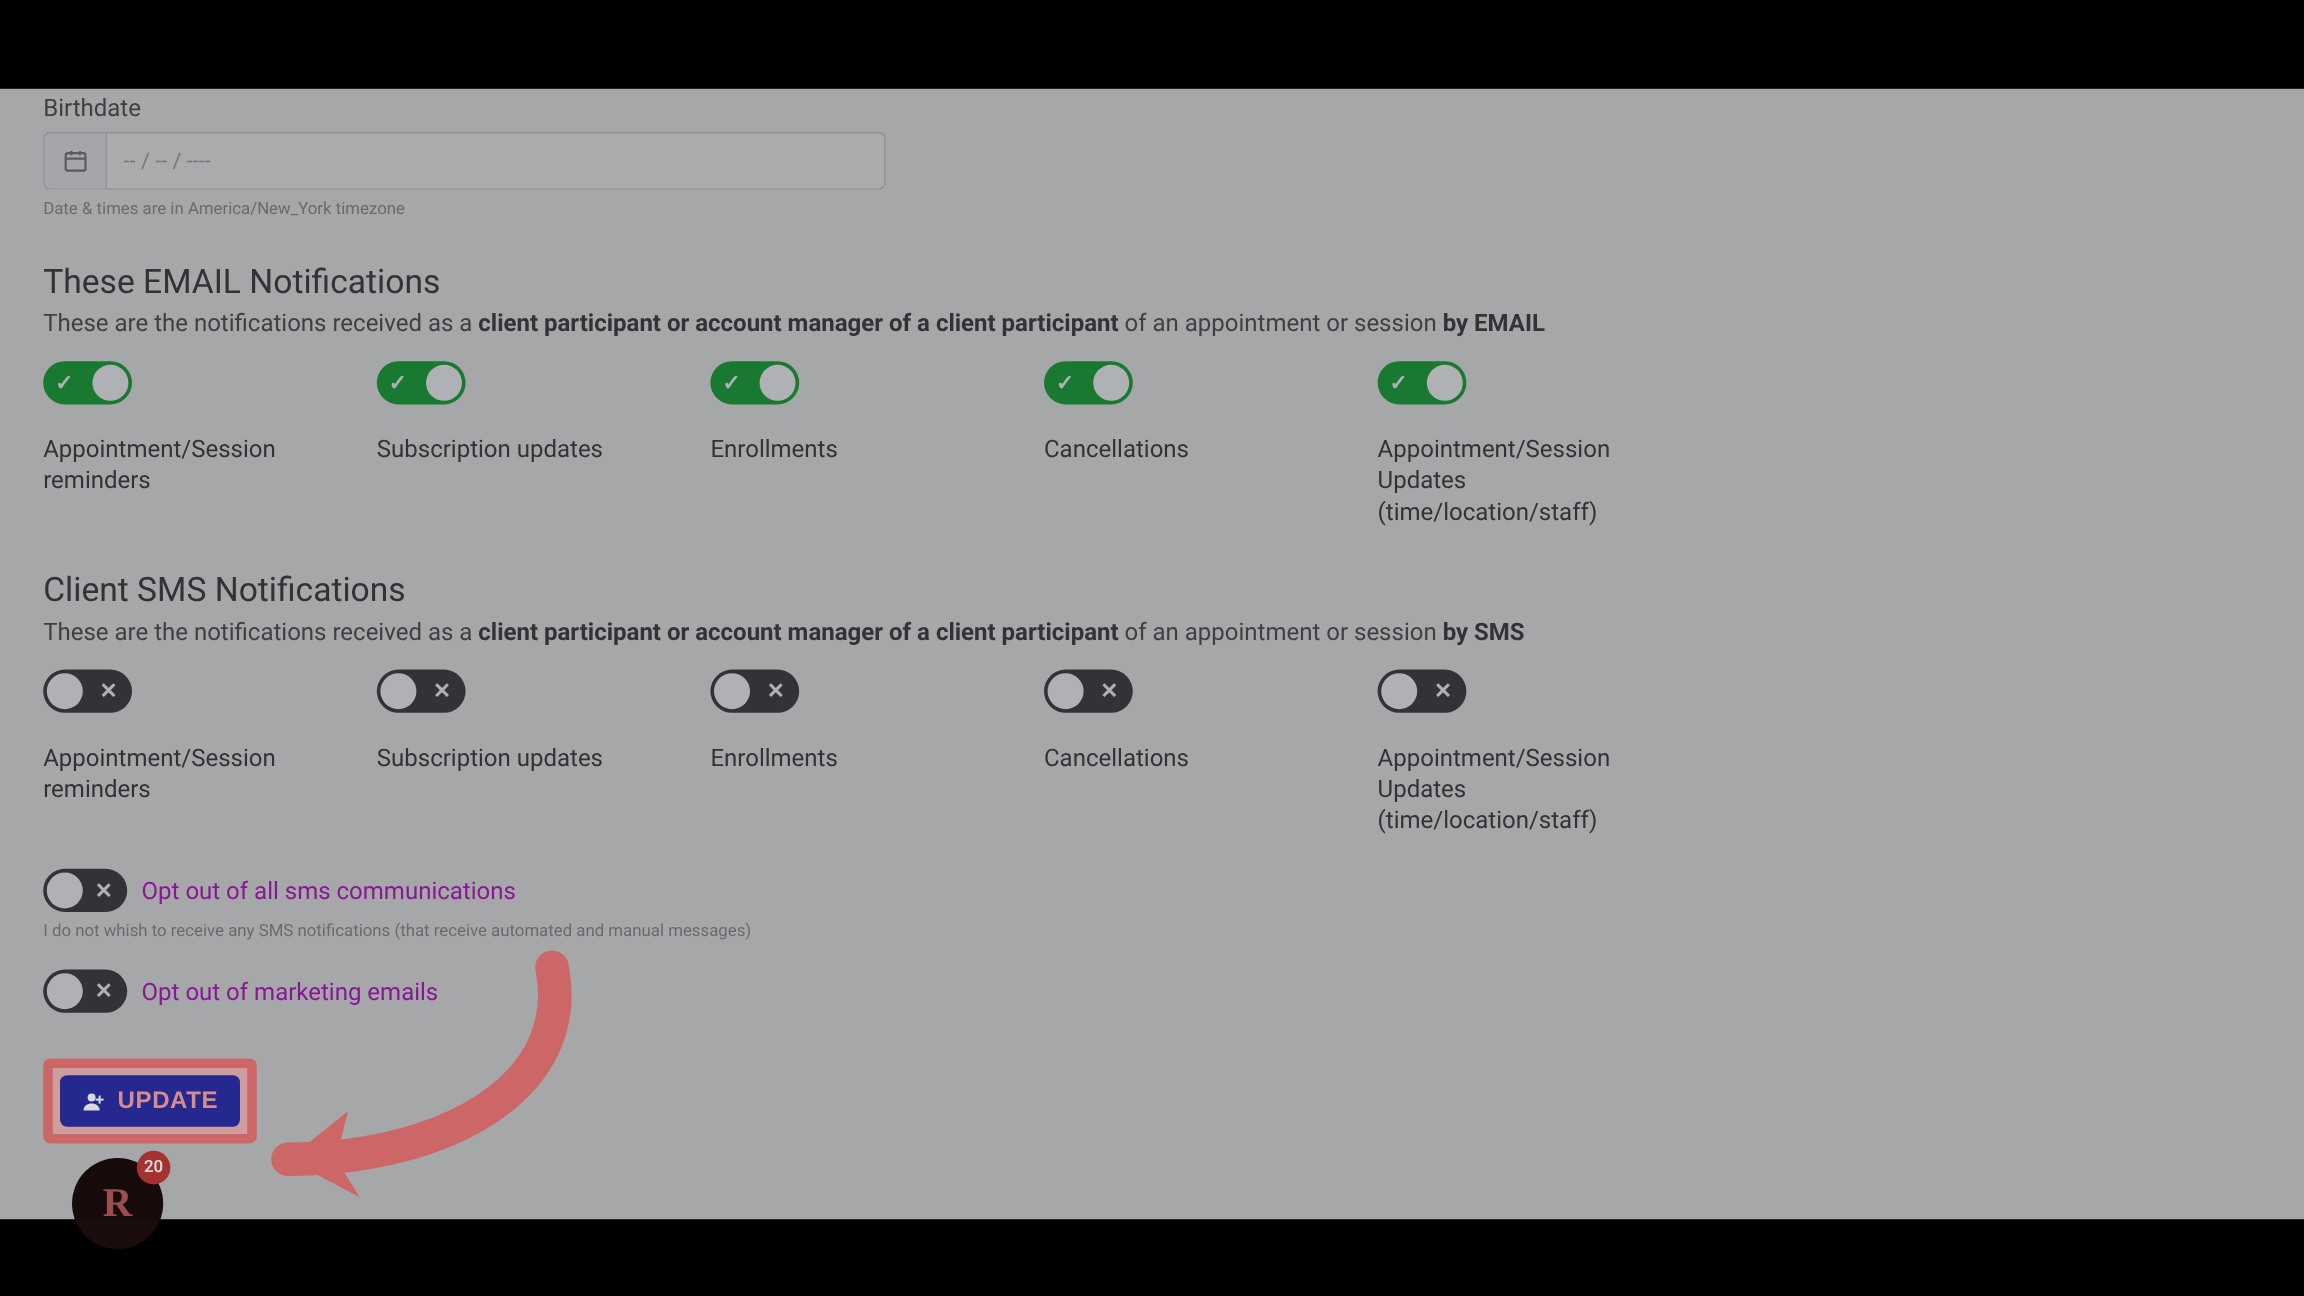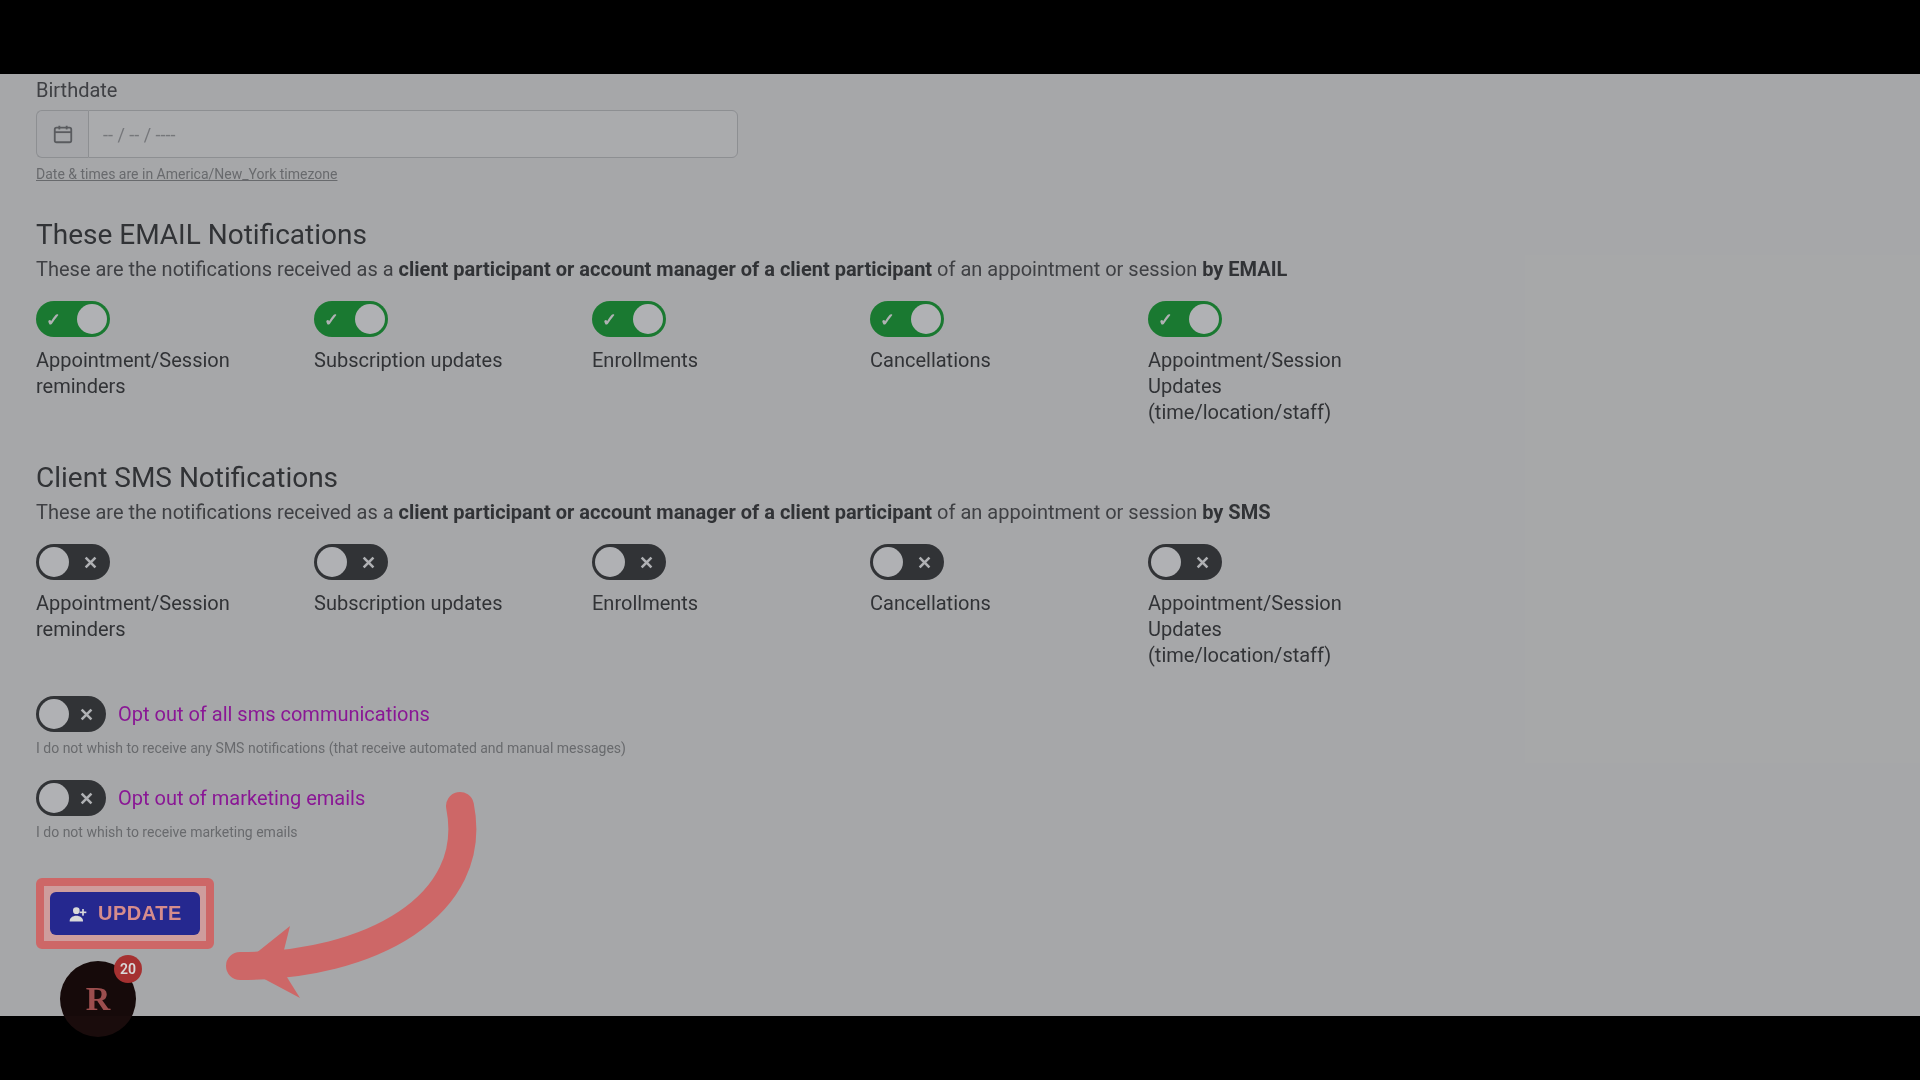--- a/index.html
+++ b/index.html
@@ -25,21 +25,21 @@
   .date-icon-box {
     width:52px; height:48px; border:1px solid #a6a8ac; border-right:none;
     border-radius:6px 0 0 6px; background:#c2c4c7;
     display:flex; align-items:center; justify-content:center;
   }
   .date-input {
     width:650px; height:48px; border:1px solid #a6a8ac; border-radius:0 6px 6px 0;
     background:#c8c9cc; display:flex; align-items:center; padding:0 14px;
     color:#8a8c90; font-size:18px;
   }
-  .tz-note { font-size:14px; color:#7b7d81; margin-top:8px;text-decoration:underline; }
+  .tz-note { font-size:14px; color:#7b7d81; margin-top:8px; }
 
   .section-title { font-size:28px; color:#3a3c40; margin-top:36px; font-weight:400; }
   .section-desc { font-size:20px; color:#4a4c50; margin-top:6px; }
   .section-desc .bold { font-weight:700; color:#3a3c40; }
 
   .toggle-row { display:flex; gap:0; margin-top:20px; }
   .toggle-col { width:278px; }
 
   .toggle {
     width:74px; height:36px; border-radius:18px; position:relative; cursor:pointer;
@@ -50,21 +50,21 @@
     position:absolute; top:3px; width:30px; height:30px; border-radius:50%; background:#cfd1d4;
   }
   .toggle.on .knob { right:3px; }
   .toggle.off .knob { left:3px; }
   .tick, .cross {
     position:absolute; top:50%; transform:translateY(-50%);
     font-size:18px; color:#cfd1d4; font-weight:700;
   }
   .toggle.on .tick { left:10px; }
   .toggle.off .cross { right:12px; }
-  .toggle-label { font-size:20px; color:#3a3c40; margin-top:10px; max-width:260px; line-height:1.3; }
+  .toggle-label { font-size:20px; color:#3a3c40; margin-top:24px; max-width:260px; line-height:1.3; }
 
   .opt-row { display:flex; align-items:center; gap:12px; margin-top:28px; }
   .opt-row.second { margin-top:24px; }
   .opt-toggle { width:70px; height:36px; border-radius:18px; background:#3a3c40; position:relative; cursor:pointer; }
   .opt-toggle .knob { left:3px; }
   .opt-toggle .cross { right:12px; }
   .opt-text { font-size:20px; color:#a21caf; }
   .opt-note { font-size:14px; color:#7b7d81; margin-top:8px; }
 
   .update-highlight {
@@ -222,21 +222,20 @@
   </div>
   <div class="opt-note">I do not whish to receive any SMS notifications (that receive automated and manual messages)</div>
 
   <div class="opt-row second">
     <div class="opt-toggle">
       <div class="knob"></div>
       <span class="cross">✕</span>
     </div>
     <div class="opt-text">Opt out of marketing emails</div>
   </div>
-  <div class="opt-note">I do not whish to receive marketing emails</div>
 
   
   <div class="update-highlight">
     <button class="update-btn">
       <span class="person-icon">
         <svg width="20" height="20" viewBox="0 0 24 24" fill="#fff">
             <circle cx="10" cy="8" r="4"></circle>
             <path d="M2 20c0-3.3 3.6-6 8-6s8 2.7 8 6v1H2z"></path>
             <rect x="17" y="6" width="2" height="8"></rect>
             <rect x="14" y="9" width="8" height="2"></rect>

